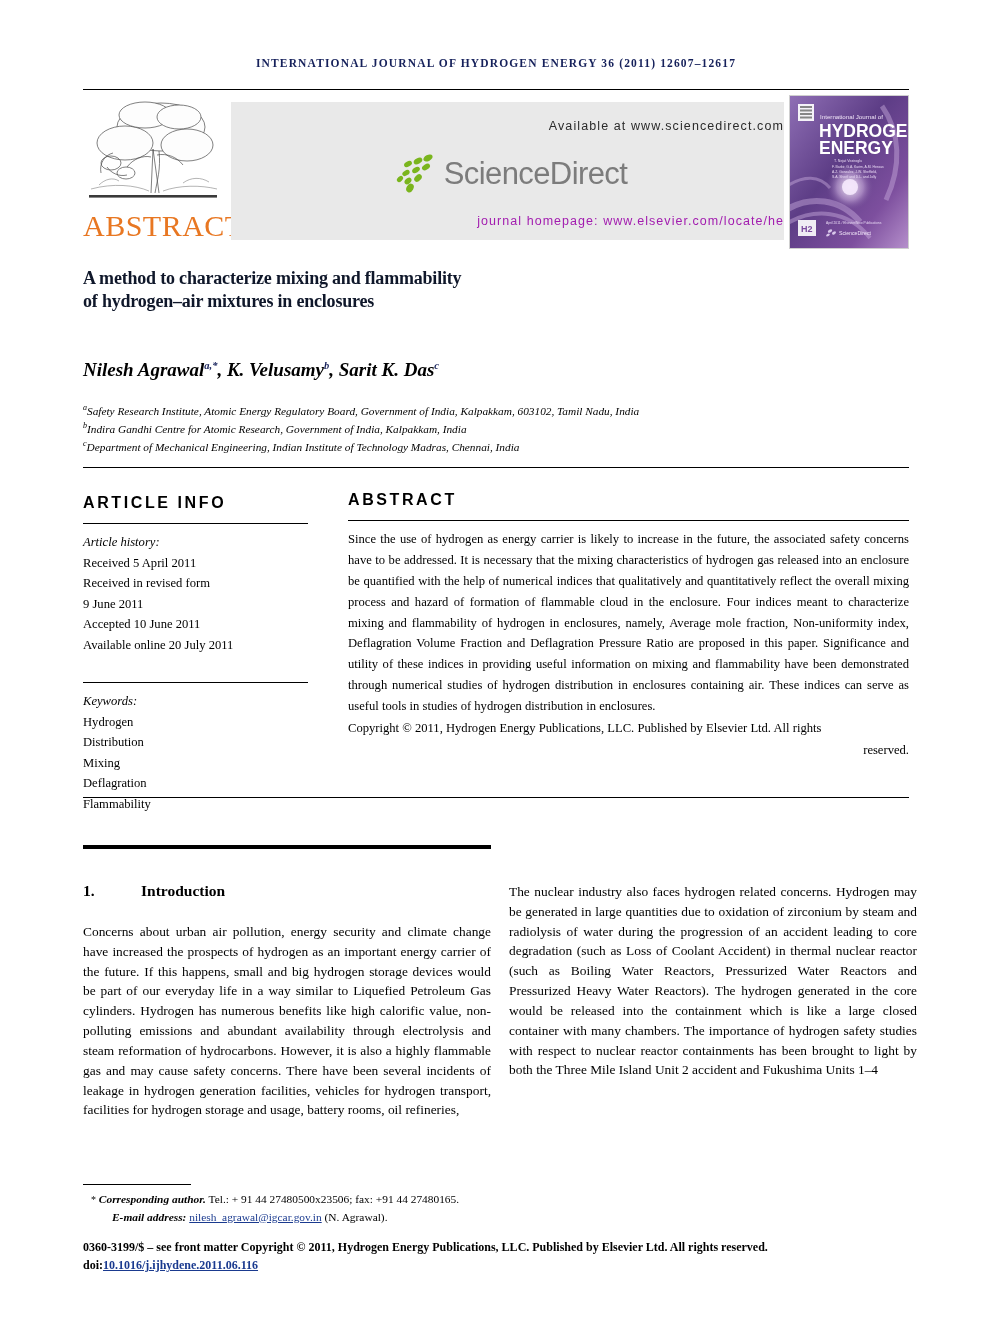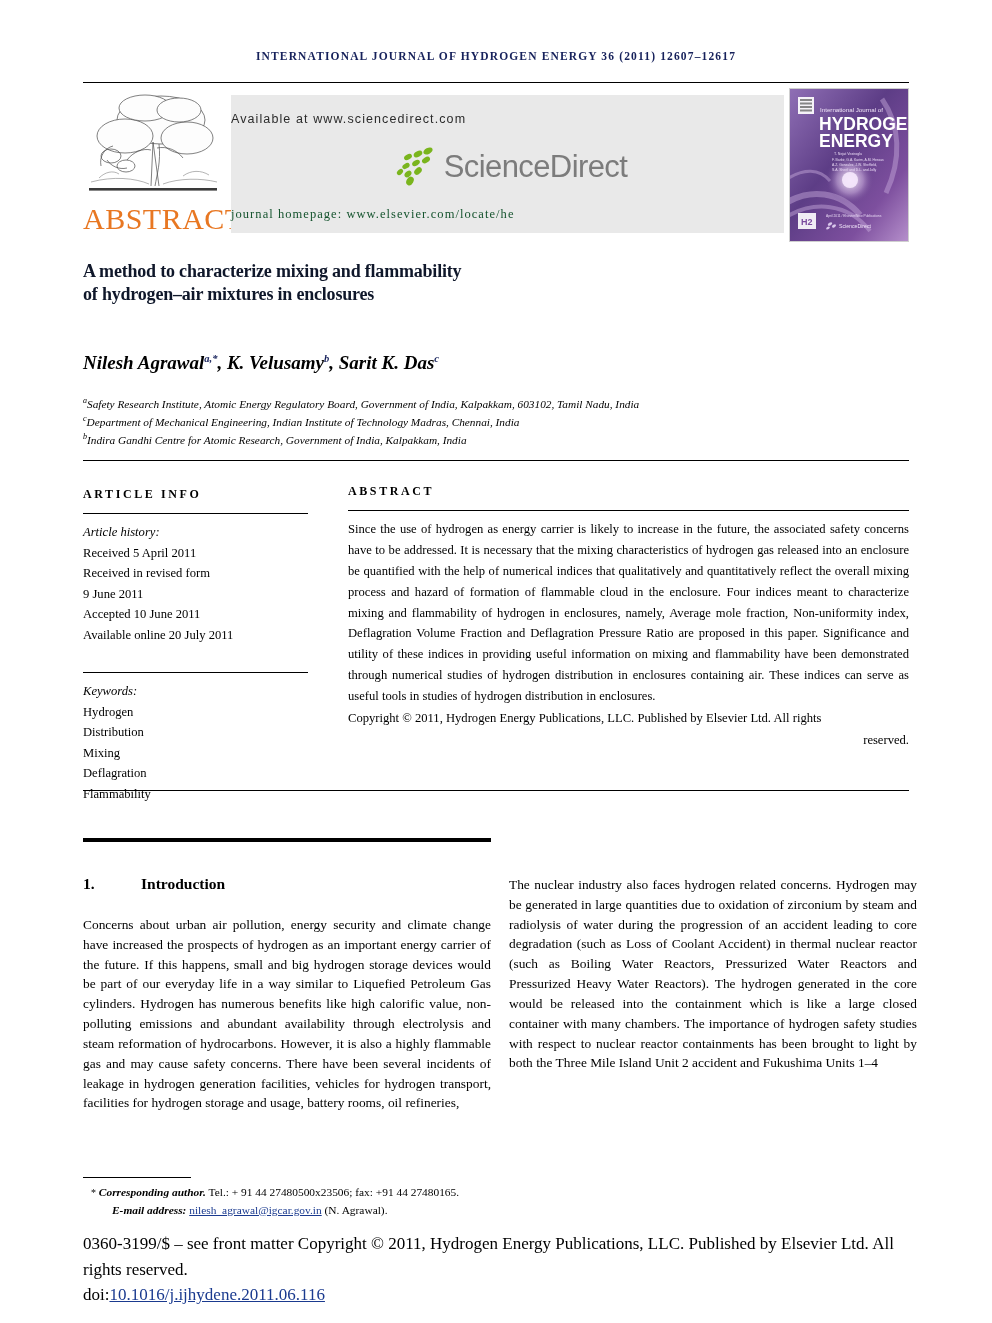--- a/index.html
+++ b/index.html
@@ -12,20 +12,21 @@
     height: 1323px;
     font-family: "Liberation Serif", "DejaVu Serif", serif;
     color: #000;
     position: relative;
     overflow: hidden;
   }
   .page {
     position: relative;
     width: 992px;
     height: 1152px;
+    margin-top: 7px;
   }
 
   
   .running-head {
     position: absolute;
     left: 0; right: 0;
     top: 50px;
     text-align: center;
     font-family: "Liberation Serif", serif;
     font-size: 11.5px;
@@ -66,21 +67,21 @@
     margin-top: 2px;
   }
 
   .sd-banner {
     position: absolute;
     left: 148px;
     top: 7px;
     width: 553px;
     height: 138px;
     background: #e9e9e9;
-    text-align: left;
+    text-align: right;
   }
   .sd-avail {
     margin-top: 17px;
     font-family: "Liberation Sans", sans-serif;
     font-size: 12.5px;
     letter-spacing: 1.1px;
     color: #2b2b2b;
   }
   .sd-logo-row {
     margin-top: 18px;
@@ -92,24 +93,24 @@
   }
   .sd-leaves { width: 50px; height: 42px; }
   .sd-word {
     font-family: "Liberation Sans", sans-serif;
     font-size: 31px;
     color: #7c7c7c;
     letter-spacing: -0.6px;
   }
   .sd-home {
     margin-top: 17px;
-    font-family: Liberation Serif, serif;
+    font-family: Liberation Sans, sans-serif;
     font-size: 12.5px;
     letter-spacing: 1.05px;
-    color: #14532d;
+    color: #a21caf;
   }
 
   .cover {
     position: absolute;
     right: 0; top: 0;
     width: 118px;
     height: 152px;
     border: 1px solid #cfcfcf;
     overflow: hidden;
     background: #6d4a8f;
@@ -184,22 +185,22 @@
   }
 
   
   .info-col {
     position: absolute;
     left: 83px;
     top: 487px;
     width: 225px;
   }
   .sec-head {
-    font-family: Liberation Serif, serif;
-    font-size: 12px;
+    font-family: Liberation Sans, sans-serif;
+    font-size: 16px;
     font-weight: bold;
     letter-spacing: 2.6px;
     text-transform: uppercase;
   }
   .info-rule {
     border-top: 1.6px solid #000;
     margin-top: 11px;
     margin-bottom: 8px;
   }
   .info-body {
@@ -290,22 +291,23 @@
   .footnote-line2 { padding-left: 29px; }
   .fn-ital { font-style: italic; font-weight: bold; }
   .mailto { color: #1a3a8f; text-decoration: underline; }
 
   .imprint {
     position: absolute;
     left: 83px;
     top: 1231px;
     width: 828px;
     font-family: "Liberation Serif", serif;
-    font-size: 17px;
+    font-size: 12px;
     line-height: 1.5;
+    font-weight: bold;
   }
   .doi-link { color: #1a3a8f; text-decoration: underline; }
 </style>
 </head>
 <body>
 
 <div class="page">
 
   <div class="running-head">International Journal of Hydrogen Energy 36 (2011) 12607–12617</div>
   <div class="rule-top"></div>
@@ -419,22 +421,22 @@
   </div>
 
   <div class="authors">
     <span>Nilesh Agrawal</span><sup>a,*</sup>,
     <span>K. Velusamy</span><sup>b</sup>,
     <span>Sarit K. Das</span><sup>c</sup>
   </div>
 
   <div class="affils">
     <div><sup>a</sup><span>Safety Research Institute, Atomic Energy Regulatory Board, Government of India, Kalpakkam, 603102, Tamil Nadu, India</span></div>
+    <div><sup>b</sup><span>Indira Gandhi Centre for Atomic Research, Government of India, Kalpakkam, India</span></div>
     <div><sup>c</sup><span>Department of Mechanical Engineering, Indian Institute of Technology Madras, Chennai, India</span></div>
-    <div><sup>b</sup><span>Indira Gandhi Centre for Atomic Research, Government of India, Kalpakkam, India</span></div>
   </div>
 
   <div class="rule-info-top"></div>
   <div class="rule-abs-bottom"></div>
   <div class="rule-thick"></div>
 
   <div class="info-col">
     <div class="sec-head">ARTICLE INFO</div>
     <div class="info-rule"></div>
     <div class="info-body">

